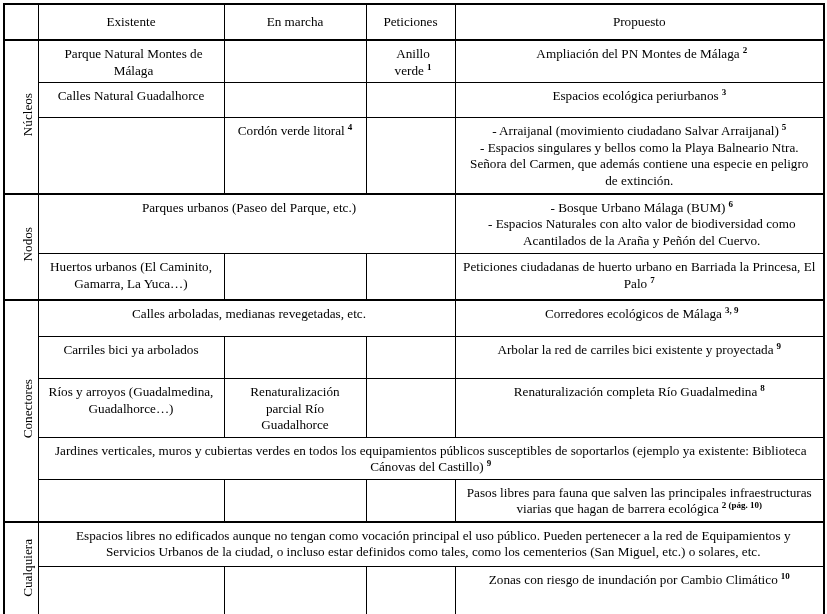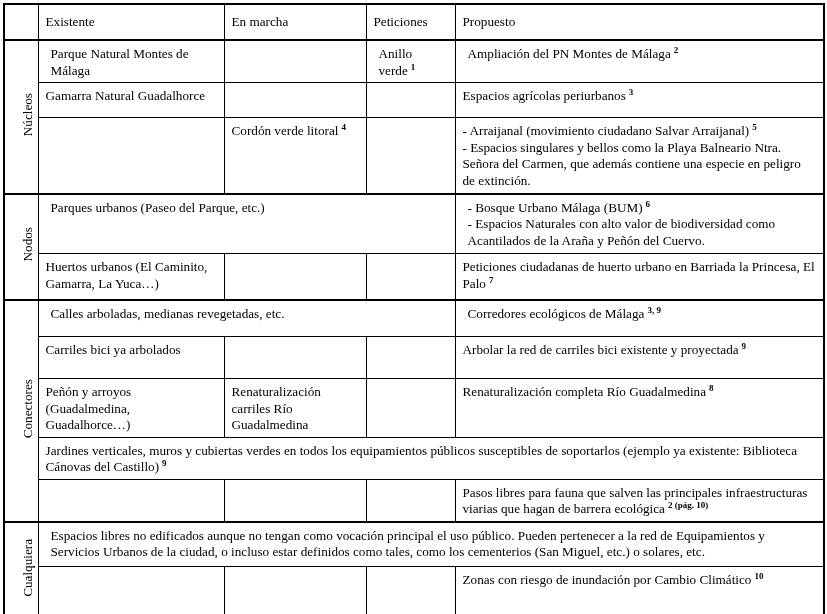--- a/index.html
+++ b/index.html
@@ -26,21 +26,21 @@
   }
   col.c-label { width: 34px; }
   col.c-exist { width: 186px; }
   col.c-marcha { width: 142px; }
   col.c-prog { width: 89px; }
   col.c-prop { width: 369px; }
 
   th, td {
     border: 1px solid #000000;
     vertical-align: top;
-    text-align: left;
+    text-align: center;
     padding: 5px 7px 3px 7px;
     font-size: 13.2px;
     line-height: 1.25;
     font-weight: normal;
     overflow: hidden;
   }
   thead th {
     vertical-align: middle;
     padding-top: 4px;
     padding-bottom: 4px;
@@ -99,24 +99,24 @@
     <tbody>
 
       <tr class="sec-start" style="height:36px">
         <td class="lab" rowspan="3"><span class="rot">Núcleos</span></td>
         <td><span>Parque Natural Montes de Málaga</span></td>
         <td></td>
         <td><span>Anillo verde</span><sup class="fn">1</sup></td>
         <td><span>Ampliación del PN Montes de Málaga</span><sup class="fn">2</sup></td>
       </tr>
       <tr style="height:35px">
-        <td><span>Gamarra Natural Guadalhorce</span></td>
+        <td><span>Calles Natural Guadalhorce</span></td>
         <td></td>
         <td></td>
-        <td><span>Espacios agrícolas periurbanos</span><sup class="fn">3</sup></td>
+        <td><span>Espacios ecológica periurbanos</span><sup class="fn">3</sup></td>
       </tr>
       <tr style="height:76px">
         <td></td>
         <td><span>Cordón verde litoral</span><sup class="fn">4</sup></td>
         <td></td>
         <td>
           <div class="p"><span>-  Arraijanal (movimiento ciudadano Salvar Arraijanal)</span><sup class="fn">5</sup></div>
           <div class="p"><span>- Espacios singulares y bellos como la Playa Balneario Ntra. Señora del Carmen, que además contiene una especie en peligro de extinción.</span></div>
         </td>
       </tr>
@@ -141,22 +141,22 @@
         <td colspan="3"><span>Calles arboladas, medianas revegetadas, etc.</span></td>
         <td><span>Corredores ecológicos de Málaga</span><sup class="fn">3, 9</sup></td>
       </tr>
       <tr style="height:42px">
         <td><span>Carriles bici ya arbolados</span></td>
         <td></td>
         <td></td>
         <td><span>Arbolar la red de carriles bici existente y proyectada</span><sup class="fn">9</sup></td>
       </tr>
       <tr style="height:53px">
-        <td><span>Peñón y arroyos (Guadalmedina, Guadalhorce…)</span></td>
-        <td><span>Renaturalización carriles Río Guadalmedina</span></td>
+        <td><span>Ríos y arroyos (Guadalmedina, Guadalhorce…)</span></td>
+        <td><span>Renaturalización parcial Río Guadalhorce</span></td>
         <td></td>
         <td><span>Renaturalización </span><span class="ul">completa</span><span> Río Guadalmedina</span><sup class="fn">8</sup></td>
       </tr>
       <tr style="height:41px">
         <td colspan="4"><span>Jardines verticales, muros y cubiertas verdes en todos los equipamientos públicos susceptibles de soportarlos (ejemplo ya existente: Biblioteca Cánovas del Castillo)</span><sup class="fn">9</sup></td>
       </tr>
       <tr style="height:40px">
         <td></td>
         <td></td>
         <td></td>

